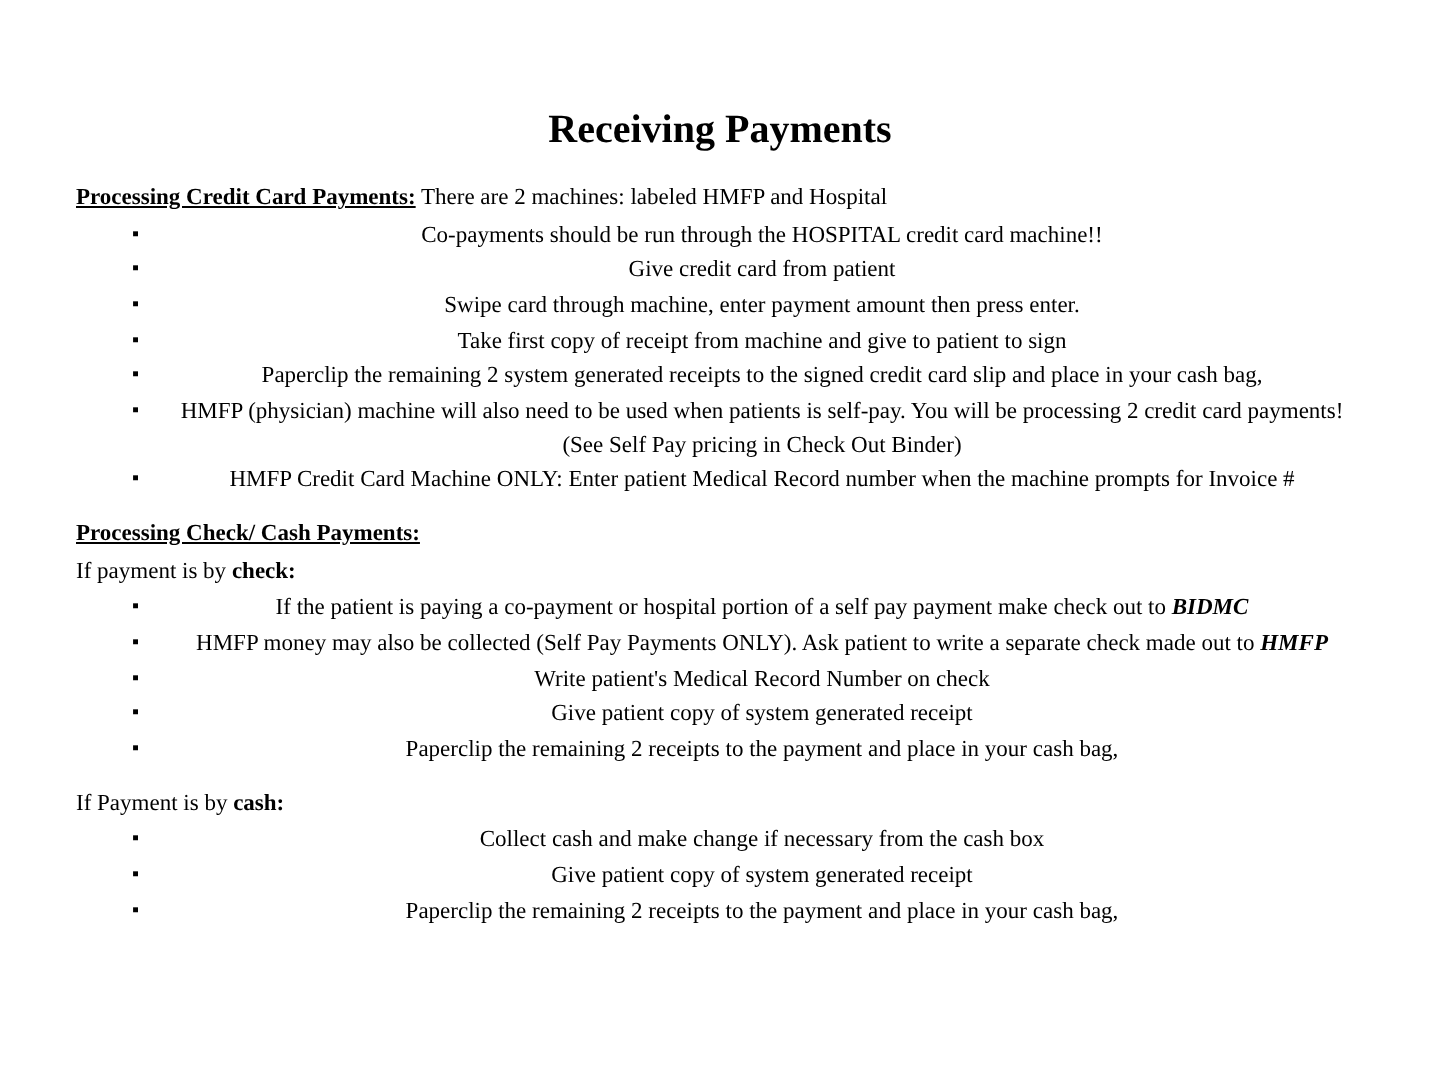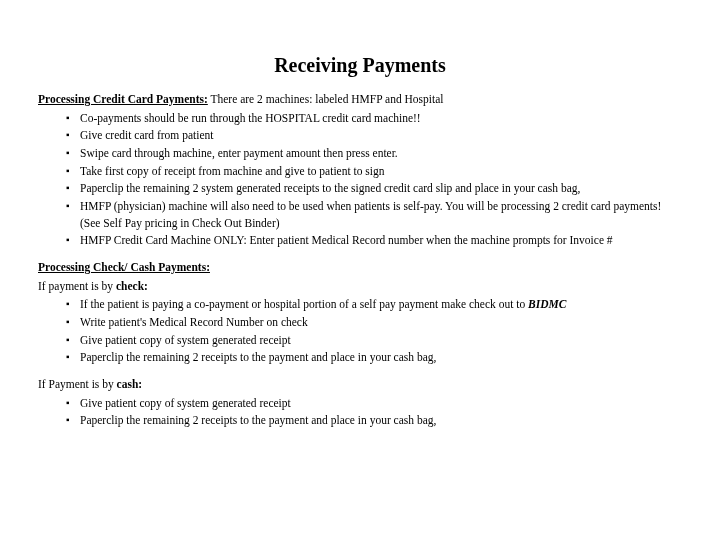--- a/index.html
+++ b/index.html
@@ -35,20 +35,21 @@
       margin-bottom: 10px;
     }
     .section-intro {
       margin-bottom: 2px;
       line-height: 1.45;
     }
     ul.bullet-list {
       list-style: none;
       margin-left: 28px;
       margin-bottom: 4px;
+      text-align: center;
     }
     ul.bullet-list li {
       position: relative;
       padding-left: 14px;
       line-height: 1.45;
       margin-bottom: 1px;
     }
     ul.bullet-list li::before {
       content: '▪';
       position: absolute;
@@ -91,30 +92,34 @@
     <p class="section-intro">
       <span class="section-heading">Processing Check/ Cash Payments:</span>
     </p>
     <p class="section-intro">
       <span>If payment is by </span><span class="bold">check:</span>
     </p>
     <ul class="bullet-list">
       <li>
         <span>If the patient is paying a co-payment or hospital portion of a self pay payment make check out to </span><span class="bold-italic">BIDMC</span>
       </li>
+      <li>
+        <span>HMFP money may also be collected (Self Pay Payments ONLY). Ask patient to write a separate check made out to </span><span class="bold-italic">HMFP</span>
+      </li>
       <li>Write patient's Medical Record Number on check</li>
       <li>Give patient copy of system generated receipt</li>
       <li>Paperclip the remaining 2 receipts to the payment and place in your cash bag,</li>
     </ul>
   </div>
 
   <div class="section-block">
     <p class="section-intro">
       <span>If Payment is by </span><span class="bold">cash:</span>
     </p>
     <ul class="bullet-list">
+      <li>Collect cash and make change if necessary from the cash box</li>
       <li>Give patient copy of system generated receipt</li>
       <li>Paperclip the remaining 2 receipts to the payment and place in your cash bag,</li>
     </ul>
   </div>
 
   <div class="page-number">13</div>
 </div>
 
 </body></html>

